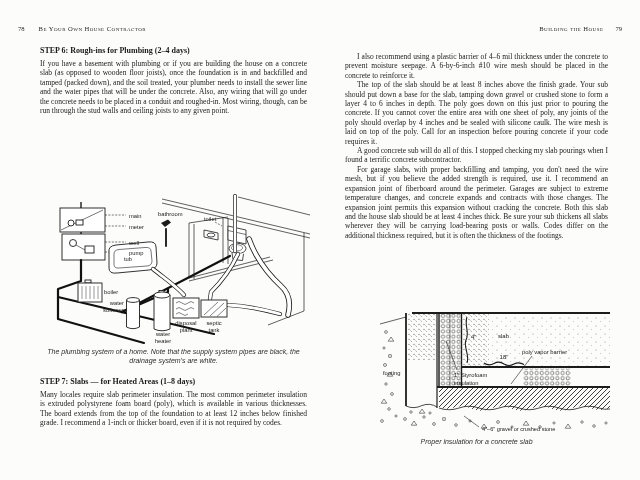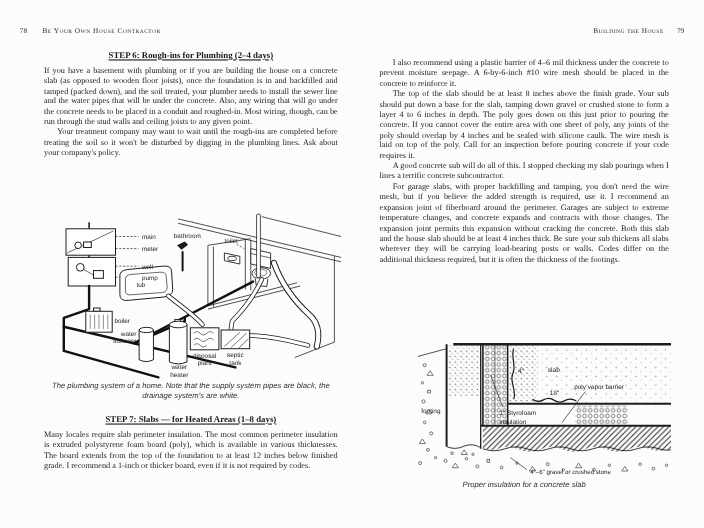--- a/index.html
+++ b/index.html
@@ -13,21 +13,21 @@
                   font-variant:small-caps; letter-spacing:0.45px; white-space:nowrap; }
   .rh-left  { left:18px; width:292px; }
   .rh-right { left:25px; width:277px; text-align:right; }
   .pagenum { font-variant:normal; letter-spacing:0; }
   .rh-left .rh-text { margin-left:14px; }
   .rh-right .pagenum { margin-left:12px; }
 
   .col { position:absolute; width:267px; font-size:7.5px; line-height:9.4px; text-align:justify; }
   .col p { margin:0; }
   .col p.indent { text-indent:12px; }
-  h2.step { font-size:8px; line-height:10px; font-weight:bold; margin:0 0 3px 0; text-align:center;text-decoration:underline; }
+  h2.step { font-size:8px; line-height:10px; font-weight:bold; margin:0 0 3px 0; text-align:left; }
 
   .caption { position:absolute; font-family:"Liberation Sans", sans-serif; font-style:italic;
              font-size:7px; line-height:9px; text-align:center; color:#2e2e2e; }
 
   .fig { position:absolute; }
   svg text { font-family:"Liberation Sans", sans-serif; font-size:5.8px; fill:#222;
              font-style:normal; }
 </style>
 </head>
 <body>
@@ -36,21 +36,20 @@
 
   <div class="page" id="page-left">
 
     <div class="running-head rh-left">
       <span class="pagenum">78</span><span class="rh-text">Be Your Own House Contractor</span>
     </div>
 
     <div class="col" style="left:40px; top:46px;">
       <h2 class="step">STEP 6: Rough-ins for Plumbing (2–4 days)</h2>
       <p>If you have a basement with plumbing or if you are building the house on a concrete slab (as opposed to wooden floor joists), once the foundation is in and backfilled and tamped (packed down), and the soil treated, your plumber needs to install the sewer line and the water pipes that will be under the concrete. Also, any wiring that will go under the concrete needs to be placed in a conduit and roughed-in. Most wiring, though, can be run through the stud walls and ceiling joists to any given point.</p>
-      <p class="indent">Your treatment company may want to wait until the rough-ins are completed before treating the soil so it won't be disturbed by digging in the plumbing lines. Ask about your company's policy.</p>
     </div>
 
     <svg class="fig" style="left:52px; top:193px;" width="260" height="152" viewBox="0 0 260 152">
 
       <g stroke="#1c1c1c" stroke-width="0.7" fill="none">
         <path d="M110,6 L258,41"></path>
         <path d="M110,10 L258,45"></path>
         <path d="M186,4 L258,22"></path>
         <path d="M252,40 V118"></path>
         <path d="M252,118 L216,132"></path>
@@ -176,21 +175,21 @@
 
   <div class="page" id="page-right">
 
     <div class="running-head rh-right">
       <span class="rh-text">Building the House</span><span class="pagenum">79</span>
     </div>
 
     <div class="col" style="left:25px; top:52px; width:263px;">
       <p class="indent">I also recommend using a plastic barrier of 4–6 mil thickness under the concrete to prevent moisture seepage. A 6-by-6-inch #10 wire mesh should be placed in the concrete to reinforce it.</p>
       <p class="indent">The top of the slab should be at least 8 inches above the finish grade. Your sub should put down a base for the slab, tamping down gravel or crushed stone to form a layer 4 to 6 inches in depth. The poly goes down on this just prior to pouring the concrete. If you cannot cover the entire area with one sheet of poly, any joints of the poly should overlap by 4 inches and be sealed with silicone caulk. The wire mesh is laid on top of the poly. Call for an inspection before pouring concrete if your code requires it.</p>
-      <p class="indent">A good concrete sub will do all of this. I stopped checking my slab pourings when I lines a terrific concrete subcontractor.</p>
+      <p class="indent">A good concrete sub will do all of this. I stopped checking my slab pourings when I found a terrific concrete subcontractor.</p>
       <p class="indent">For garage slabs, with proper backfilling and tamping, you don't need the wire mesh, but if you believe the added strength is required, use it. I recommend an expansion joint of fiberboard around the perimeter. Garages are subject to extreme temperature changes, and concrete expands and contracts with those changes. The expansion joint permits this expansion without cracking the concrete. Both this slab and the house slab should be at least 4 inches thick. Be sure your sub thickens all slabs wherever they will be carrying load-bearing posts or walls. Codes differ on the additional thickness required, but it is often the thickness of the footings.</p>
     </div>
 
     <svg class="fig" style="left:58px; top:308px;" width="232" height="128" viewBox="0 0 232 128">
       <defs>
         <pattern id="sd-dots" width="5" height="5" patternUnits="userSpaceOnUse">
           <circle cx="1" cy="1.2" r="0.5" fill="#2a2a2a"></circle>
           <circle cx="3.4" cy="3.6" r="0.4" fill="#2a2a2a"></circle>
           <circle cx="2.3" cy="2.5" r="0.3" fill="#2a2a2a"></circle>
         </pattern>

